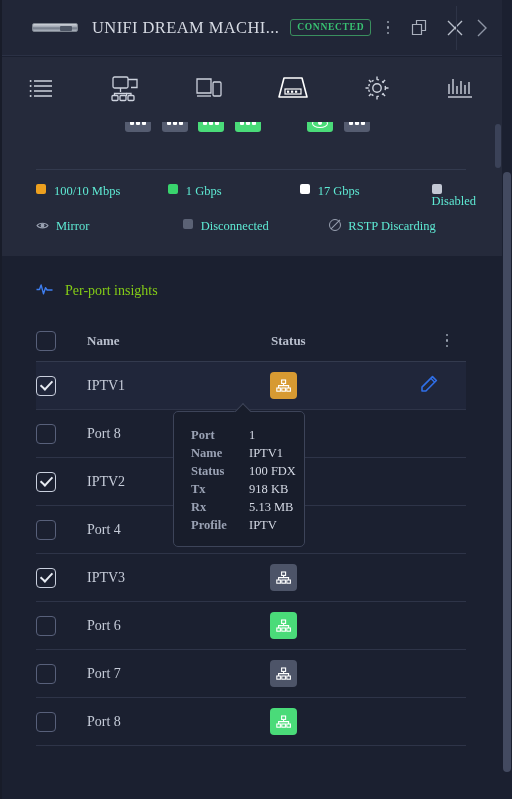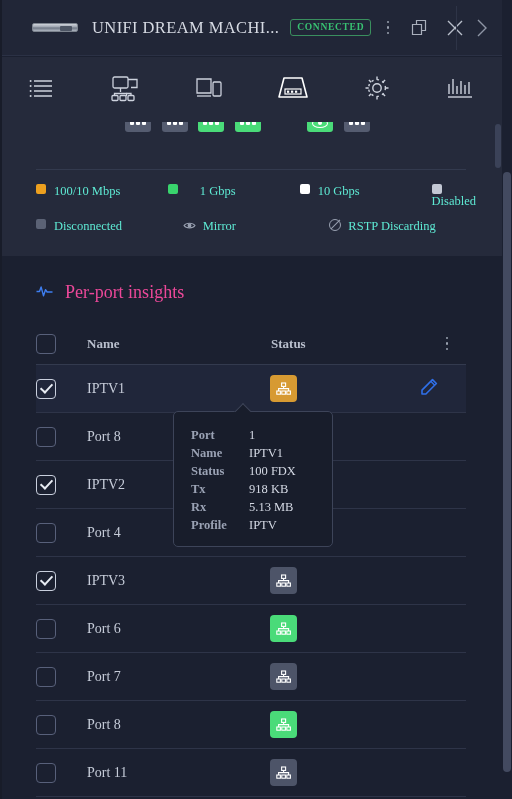--- a/index.html
+++ b/index.html
@@ -110,21 +110,21 @@
     background:#98a0b0; transform:rotate(-45deg); }
 
   
   .mainarea {
     position:absolute; left:0; top:256px; width:502px; height:543px;
     background:#1b2030;
   }
   .insights {
     display:flex; align-items:center; margin-left:36px; padding-top:26px;
   }
-  .insights-label { color:#ec4899; font-size:18px; margin-left:12px; }
+  .insights-label { color:#84cc16; font-size:14px; margin-left:12px; }
 
   .thead {
     display:flex; align-items:center; height:42px; margin:20px 36px 0 36px;
     border-bottom:1px solid #333a4e;
   }
   .cbx {
     width:20px; height:20px; border:1.5px solid #58607a; border-radius:4px;
     flex:none; cursor:pointer; position:relative; background:transparent;
   }
   .cbx.checked { border-color:#c9cfdd; }
@@ -146,21 +146,21 @@
     position:absolute; left:234px; width:27px; height:27px; border-radius:4px;
     display:flex; align-items:center; justify-content:center; cursor:pointer;
   }
   .stat-badge.green { background:#4adb79; }
   .stat-badge.grey { background:#4d5468; }
   .stat-badge.orange { background:#d79a32; }
   .edit-ico { position:absolute; left:384px; cursor:pointer; }
 
   
   .tooltip {
-    position:absolute; left:173px; top:411px; width:160px;
+    position:absolute; left:173px; top:411px; width:132px;
     background:#181d2b; border:1px solid #3d4459; border-radius:5px;
     padding:14px 0 12px 0; z-index:30;
   }
   .tt-arrow {
     position:absolute; left:60px; top:-9px; width:17px; height:9px; overflow:hidden;
   }
   .tt-arrow::after {
     content:""; position:absolute; left:1.5px; top:3px; width:13px; height:13px;
     background:#181d2b; border-left:1px solid #3d4459; border-top:1px solid #3d4459;
     transform:rotate(45deg);
@@ -333,48 +333,48 @@
           <i></i>
         </div>
       </div>
     <div class="panel-sep"></div>
     <div class="legend">
       <div class="legend-row">
           <div class="lg" style="width: 152px;">
             <span class="sw" style="background: rgb(237, 160, 31);"></span>
             <span>100/10 Mbps</span>
           </div>
-          <div class="lg" style="width: 152px; gap: 14px;">
+          <div class="lg" style="width: 152px;">
             <span class="sw" style="background: rgb(57, 212, 109);"></span>
             <span>1 Gbps</span>
           </div>
           <div class="lg" style="width: 152px;">
             <span class="sw" style="background: rgb(255, 255, 255);"></span>
-            <span>10 Gbps</span>
+            <span>17 Gbps</span>
           </div>
           <div class="lg" style="width: auto; flex-direction: column;">
             <span class="sw" style="background: rgb(195, 200, 212);"></span>
             <span>Disabled</span>
           </div>
         </div>
       <div class="legend-row">
-          <div class="lg" style="width: 152px;">
-            <span class="sw" style="background: rgb(91, 98, 117);"></span>
-            <span>Disconnected</span>
-          </div>
           <div class="lg" style="width: 152px;">
             <span class="eye">
               <svg width="13" height="9" viewBox="0 0 13 9">
                 <path d="M1 4.5C3 1.4 10 1.4 12 4.5 10 7.6 3 7.6 1 4.5Z" fill="none" stroke="#98a0b0" stroke-width="1.1"></path>
                 <circle cx="6.5" cy="4.5" r="1.9" fill="#98a0b0"></circle>
               </svg>
             </span>
             <span>Mirror</span>
           </div>
           <div class="lg" style="width: 152px;">
+            <span class="sw" style="background: rgb(91, 98, 117);"></span>
+            <span>Disconnected</span>
+          </div>
+          <div class="lg" style="width: 152px;">
             <span class="no"></span>
             <span>RSTP Discarding</span>
           </div>
         </div>
     </div>
   </div>
   <div class="panel-scroll-thumb"></div>
 
   <div class="mainarea">
 
@@ -505,35 +505,20 @@
                 <rect x="5.8" y="9" width="3.6" height="3.2"></rect>
                 <rect x="10.8" y="9" width="3.6" height="3.2"></rect>
               </g>
             </svg>
           </div>
         </div>
         <div class="row">
           <div class="cbx"></div>
           <div class="row-name">Port 8</div>
           <div class="stat-badge green">
-            <svg width="15" height="14" viewBox="0 0 15 14">
-              <g stroke="#ffffff" stroke-width="1.1" fill="none">
-                <rect x="5.6" y="1" width="4" height="3.4"></rect>
-                <path d="M7.6 4.4v2.2M2.6 9V6.6h10V9"></path>
-                <rect x="0.8" y="9" width="3.6" height="3.2"></rect>
-                <rect x="5.8" y="9" width="3.6" height="3.2"></rect>
-                <rect x="10.8" y="9" width="3.6" height="3.2"></rect>
-              </g>
-            </svg>
-          </div>
-        </div>
-        <div class="row">
-          <div class="cbx"></div>
-          <div class="row-name">Port 11</div>
-          <div class="stat-badge grey">
             <svg width="15" height="14" viewBox="0 0 15 14">
               <g stroke="#ffffff" stroke-width="1.1" fill="none">
                 <rect x="5.6" y="1" width="4" height="3.4"></rect>
                 <path d="M7.6 4.4v2.2M2.6 9V6.6h10V9"></path>
                 <rect x="0.8" y="9" width="3.6" height="3.2"></rect>
                 <rect x="5.8" y="9" width="3.6" height="3.2"></rect>
                 <rect x="10.8" y="9" width="3.6" height="3.2"></rect>
               </g>
             </svg>
           </div>

